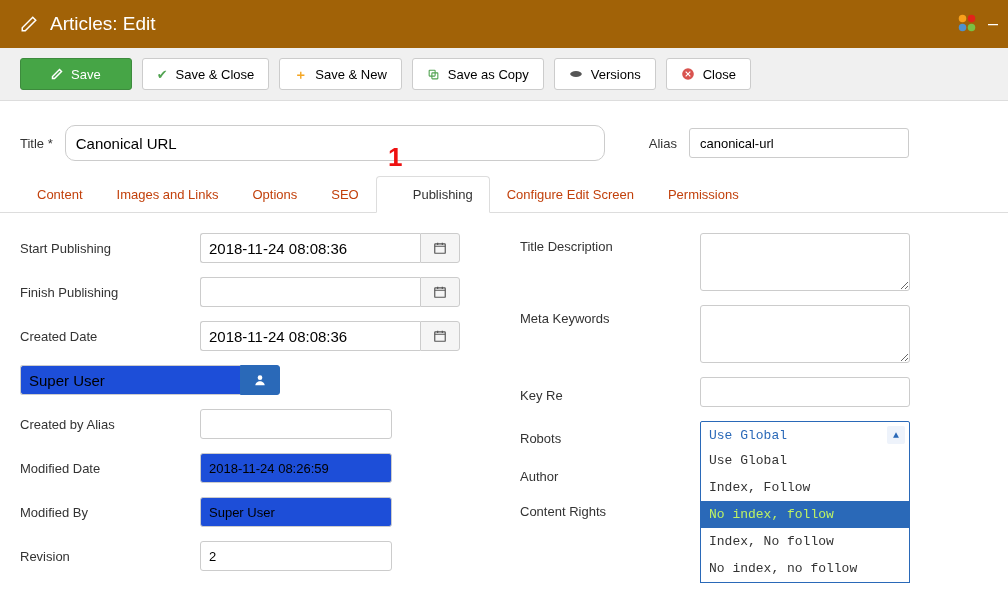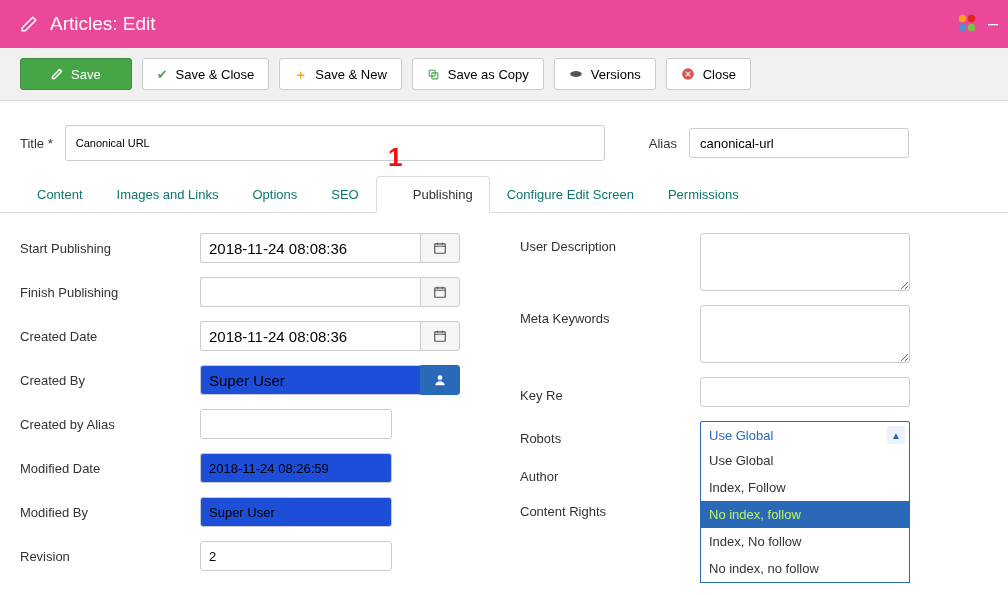--- a/index.html
+++ b/index.html
@@ -1,51 +1,51 @@
 <!DOCTYPE html>
 <html><head>
 <meta charset="utf-8">
 <style>
 * { box-sizing: border-box; margin: 0; padding: 0; }
 body { font-family: -apple-system, BlinkMacSystemFont, "Segoe UI", Helvetica, Arial, sans-serif; font-size: 13px; color: #333; background: #fff; }
-.header-bar { background: #ec4899; color: #fff; height: 48px; display: flex; align-items: center; padding: 0 20px; position: relative; }
+.header-bar { background: #a16207; color: #fff; height: 48px; display: flex; align-items: center; padding: 0 20px; position: relative; }
 .header-bar .pencil { margin-right: 12px; }
 .header-title { font-size: 19px; font-weight: 400; }
 .header-logo { position: absolute; right: 10px; top: 8px; display:flex; align-items:center; gap:6px; }
 .toolbar { background: #f0f0f0; border-bottom: 1px solid #ddd; padding: 10px 20px; display: flex; gap: 10px; }
 .btn { display: inline-flex; align-items: center; gap: 8px; border: 1px solid #ccc; background: #fff; padding: 6px 14px; border-radius: 3px; font-size: 13px; cursor: pointer; height: 32px; }
 .btn-save { background: #46a546; border-color: #3d8b3d; color: #fff; padding: 6px 30px; }
 .btn .glyph { font-size: 13px; line-height: 1; }
 .glyph-green { color: #51a351; }
 .glyph-orange { color: #f5a623; }
 .glyph-dark { color: #555; }
 .glyph-red { color: #d9534f; }
 .title-row { display: flex; align-items: center; gap: 12px; padding: 24px 20px 6px 20px; }
 .label { font-size: 13px; color: #333; }
-.title-input { width: 540px; height: 36px; border: 1px solid #ccc; border-radius: 3px; padding: 0 10px; font-size: 11px; }
+.title-input { width: 540px; height: 36px; border: 1px solid #ccc; border-radius: 10px; padding: 0 10px; font-size: 15px; }
 .alias-input { width: 220px; height: 30px; border: 1px solid #ccc; border-radius: 3px; padding: 0 10px; font-size: 13px; }
 .tabs { display: flex; border-bottom: 1px solid #ddd; padding: 8px 20px 0 20px; gap: 0; }
-.tab { padding: 10px 16px; color: #0f766e; cursor: pointer; border: 1px solid transparent; border-bottom: none; border-radius: 4px 4px 0 0; position: relative; top: 1px; }
+.tab { padding: 10px 16px; color: #c2410c; cursor: pointer; border: 1px solid transparent; border-bottom: none; border-radius: 4px 4px 0 0; position: relative; top: 1px; }
 .tab.active { color: #333; background: #fff; border-color: #ddd; border-bottom: 1px solid #fff; padding-left: 36px; }
 .form-area { display: flex; padding: 20px; gap: 40px; }
 .col { display: flex; flex-direction: column; gap: 14px; }
 .col-left { width: 460px; }
 .col-right { flex: 1; }
 .row { display: flex; align-items: center; }
 .row-top { align-items: flex-start; }
 .row .fl { width: 180px; font-size: 13px; color: #333; padding-top: 6px; }
 .col-left .fl { padding-top: 0; }
 .igroup { display: flex; width: 260px; }
 .igroup input { flex: 1; height: 30px; border: 1px solid #ccc; border-right: none; border-radius: 3px 0 0 3px; padding: 0 8px; font-size: 15px; }
 .igroup .addon { width: 40px; height: 30px; border: 1px solid #ccc; background: #f5f5f5; display: flex; align-items: center; justify-content: center; border-radius: 0 3px 3px 0; cursor: pointer; }
 .igroup .addon.primary { background: #2a69b8; border-color: #2a69b8; color: #fff; }
 .plain-input { width: 192px; height: 30px; border: 1px solid #ccc; border-radius: 3px; padding: 0 8px; font-size: 13px; }
 .readonly { background: #1d4ed8; }
 .textarea { width: 210px; height: 58px; border: 1px solid #ccc; border-radius: 3px; padding: 6px 8px; font-size: 13px; resize: both; }
-.select-wrap { position: relative; width: 210px; }
+.select-wrap { position: relative; width: 210px; font-family: Liberation Mono, monospace; }
 .select-display { height: 28px; border: 1px solid #2a69b8; border-radius: 2px; display: flex; align-items: center; padding: 0 8px; font-size: 13px; color: #2a69b8; cursor: pointer; justify-content: space-between; }
 .select-display .arrow-btn { width: 18px; height: 18px; background: #eef3fb; border-radius: 2px; display:flex; align-items:center; justify-content:center; font-size:10px; margin-right:-4px;}
 .dropdown { position: absolute; top: 26px; left: 0; right: 0; border: 1px solid #2a69b8; border-top: none; background: #fff; z-index: 10; }
 .dropdown .opt { padding: 6px 8px; font-size: 13px; cursor: pointer; }
 .dropdown .opt.sel { background: #2a69b8; color: #bef264; }
 .annot { position: absolute; font-size: 26px; font-weight: 700; color: #e11; pointer-events: none; }
 .annot1 { left: 388px; top: 142px; }
 .annot2 { left: 738px; top: 505px; }
 svg { display:block; }
 </style>
@@ -175,21 +175,20 @@
               <svg width="14" height="14" viewBox="0 0 24 24" fill="none" stroke="#555" stroke-width="2">
                 <rect x="3" y="5" width="18" height="16" rx="1"></rect>
                 <path d="M3 9h18M8 3v4M16 3v4"></path>
               </svg>
             </span>
         </div>
       </div>
     </div>
 
     <div class="row">
-      <div class="fl">Created By</div>
       <div class="igroup">
         <input class="readonly" readonly="" value="Super User" style="">
         <div class="addon primary">
           <span>
               <svg width="14" height="14" viewBox="0 0 24 24" fill="#fff">
                 <circle cx="12" cy="8" r="4"></circle>
                 <path d="M4 21c0-4 4-7 8-7s8 3 8 7"></path>
               </svg>
             </span>
         </div>
@@ -214,21 +213,21 @@
     <div class="row">
       <div class="fl">Revision</div>
       <input class="plain-input" value="2" style="">
     </div>
 
   </div>
 
   <div class="col col-right">
 
     <div class="row row-top">
-      <div class="fl">User Description</div>
+      <div class="fl">Title Description</div>
       <textarea class="textarea" style=""></textarea>
     </div>
 
     <div class="row row-top">
       <div class="fl">Meta Keywords</div>
       <textarea class="textarea" style=""></textarea>
     </div>
 
     <div class="row">
       <div class="fl">Key Re</div>

